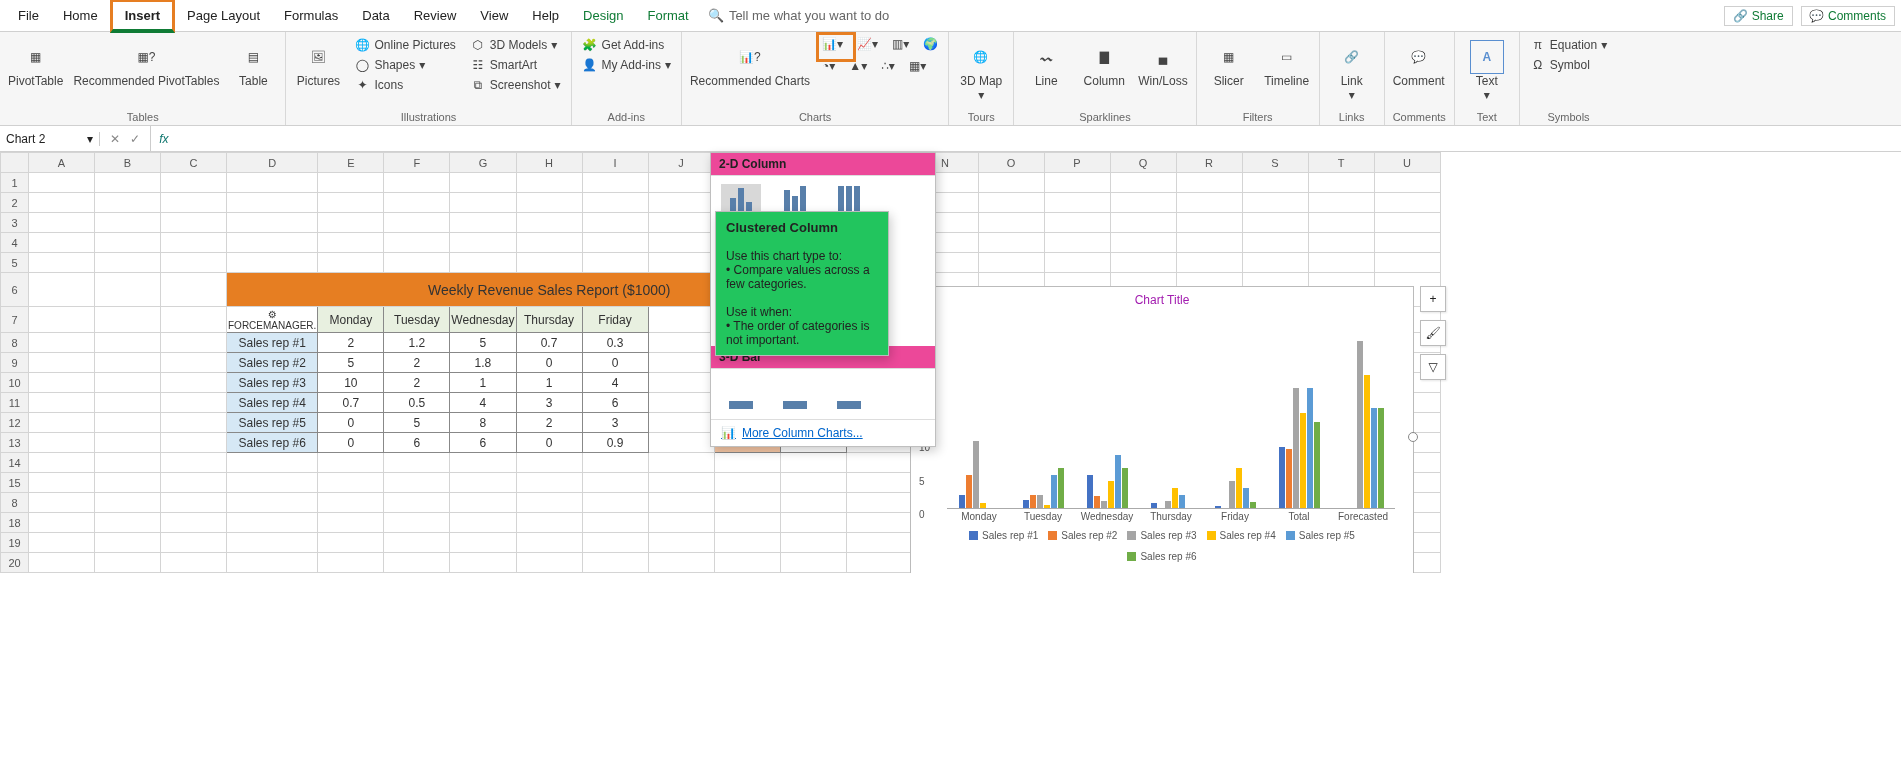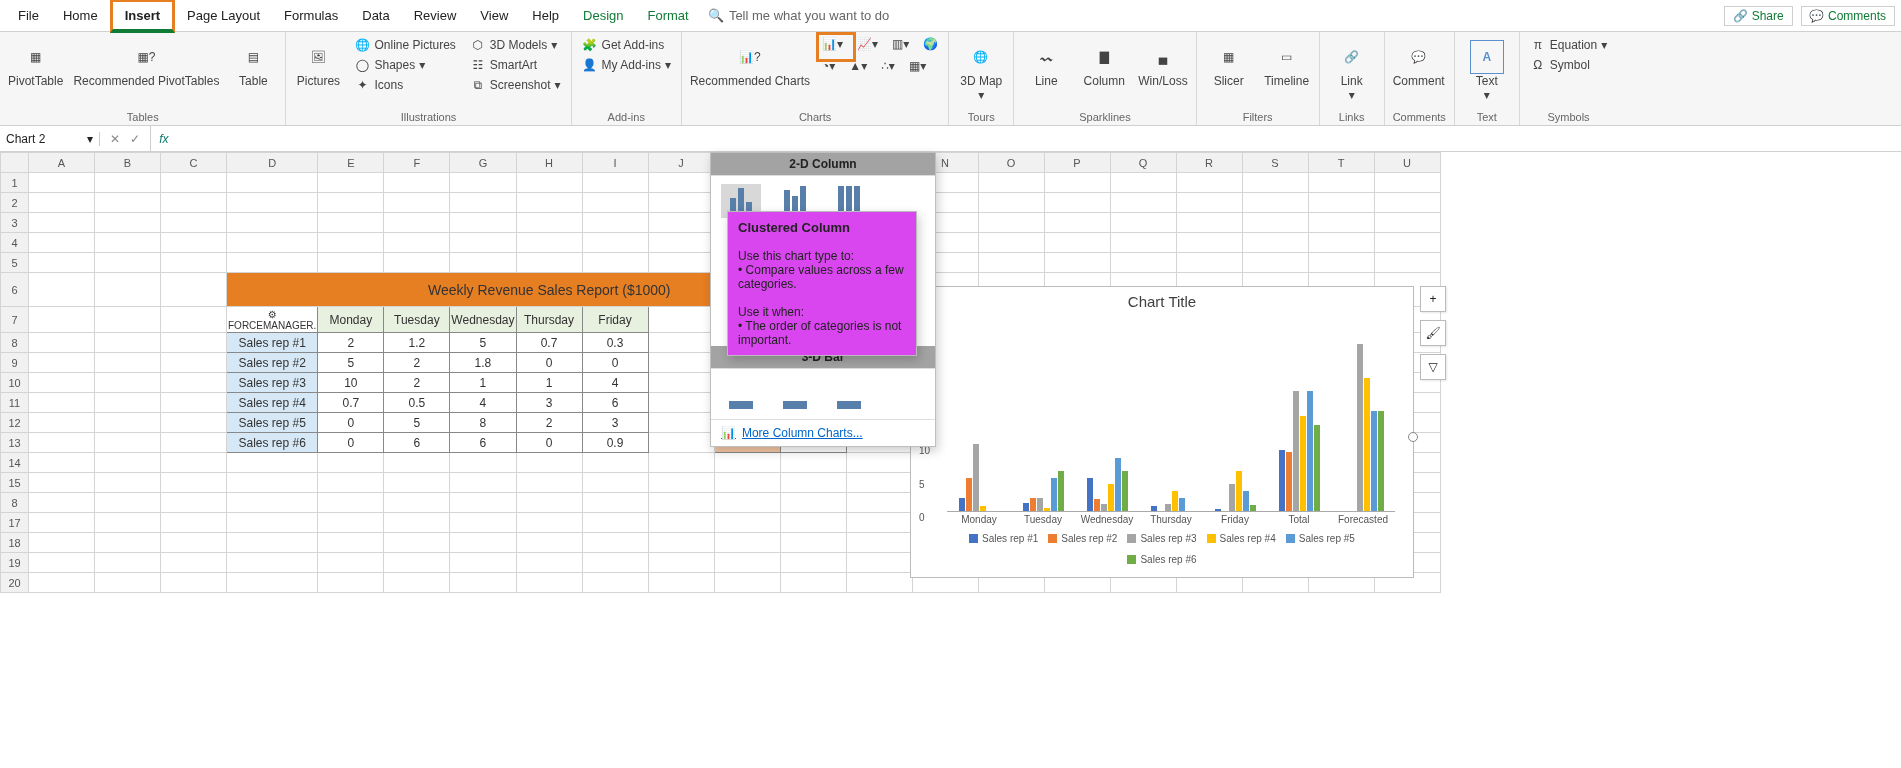--- a/index.html
+++ b/index.html
@@ -39,33 +39,33 @@
   .corner { width:28px; background:#f1f1f1; }
   
   .orange-hdr { background:#e67e22 !important; color:#fff; font-weight:700; font-size:14px; height:34px !important;padding-left:27px; }
   .day-hdr { background:#e8f0e0 !important; font-weight:600; height:26px !important; border:1px solid #888 !important;}
   .rep-name { background:#d6e8f5 !important; border:1px solid #888 !important;}
   .num-cell { border:1px solid #888 !important; }
   .tot-cell { background:#f6c7a5 !important; border:1px solid #888 !important;}
   .logo-cell { background:#fff !important; border:1px solid #888 !important; font-size:10px; color:#888;}
   
   .dropdown { position:absolute; left:710px; top:0; width:226px; background:#fff; border:1px solid #bfbfbf; box-shadow:2px 4px 10px rgba(0,0,0,.2); z-index:50; font-size:12px; }
-  .dd-section-hdr { background:#a3a3a3; padding:4px 8px; font-weight:600; border-bottom:1px solid #ddd;text-align:center; }
+  .dd-section-hdr { background:#ec4899; padding:4px 8px; font-weight:600; border-bottom:1px solid #ddd; }
   .dd-row { display:flex; gap:14px; padding:8px 10px; }
   .dd-chartico { width:40px; height:34px; display:flex; align-items:flex-end; justify-content:center; gap:2px; cursor:pointer; padding:2px; }
   .dd-chartico.sel { background:#d8d8d8; }
   .dd-chartico span { width:6px; background:#587faa; display:inline-block;}
-  .tooltip { position:absolute; left:16px; top:58px; width:190px; background:#d946ef; border:1px solid #bbb; padding:8px 10px; box-shadow:2px 4px 10px rgba(0,0,0,.2); z-index:55; }
+  .tooltip { position:absolute; left:4px; top:58px; width:174px; background:#22c55e; border:1px solid #bbb; padding:8px 10px; box-shadow:2px 4px 10px rgba(0,0,0,.2); z-index:55; }
   .tooltip b { font-size:13px; }
   .dd-more { padding:6px 10px; color:#0066cc; text-decoration:underline; cursor:pointer; border-top:1px solid #ddd; display:flex; gap:6px; align-items:center;}
   
   .chartbox { position:absolute; left:910px; top:134px; width:504px; height:292px; border:1px solid #bbb; background:#fff; }
   .chartbox::before,.chartbox::after{content:'';position:absolute;width:8px;height:8px;border:1px solid #888;background:#fff;border-radius:50%;}
   .chartbox::before{left:-5px;top:50%;} .chartbox::after{right:-5px;top:50%;}
-  .chart-title { text-align:center; font-size:15px; color:#404040; padding:6px 0 2px; }
+  .chart-title { text-align:center; font-size:12px; color:#a21caf; padding:6px 0 2px; }
   .plot { position:relative; height:200px; margin:0 18px 0 36px; border-bottom:1px solid #aaa; }
   .ytick { position:absolute; left:-28px; font-size:10px; color:#555; transform:translateY(50%);}
   .xgroups { position:absolute; left:0; right:0; bottom:0; top:0; display:flex; }
   .xg { flex:1; display:flex; align-items:flex-end; justify-content:center; gap:1px; position:relative;}
   .xg .bar { width:6px; }
   .xlabels { display:flex; margin:2px 18px 0 36px; font-size:10px; color:#555;}
   .xlabels span{flex:1; text-align:center;}
   .legend { display:flex; flex-wrap:wrap; justify-content:center; gap:10px; font-size:10px; color:#555; padding:8px 20px 4px;}
   .legend span{display:flex;align-items:center;gap:4px;}
   .sw{width:9px;height:9px;display:inline-block;}
@@ -673,44 +673,20 @@
           <td id="r16c13"></td>
           <td id="r16c14"></td>
           <td id="r16c15"></td>
           <td id="r16c16"></td>
           <td id="r16c17"></td>
           <td id="r16c18"></td>
           <td id="r16c19"></td>
           <td id="r16c20"></td>
         </tr>
         <tr>
-          <th class="rowh">17</th>
-          <td id="r17c0"></td>
-          <td id="r17c1"></td>
-          <td id="r17c2"></td>
-          <td id="r17c3"></td>
-          <td id="r17c4"></td>
-          <td id="r17c5"></td>
-          <td id="r17c6"></td>
-          <td id="r17c7"></td>
-          <td id="r17c8"></td>
-          <td id="r17c9"></td>
-          <td id="r17c10"></td>
-          <td id="r17c11"></td>
-          <td id="r17c12"></td>
-          <td id="r17c13"></td>
-          <td id="r17c14"></td>
-          <td id="r17c15"></td>
-          <td id="r17c16"></td>
-          <td id="r17c17"></td>
-          <td id="r17c18"></td>
-          <td id="r17c19"></td>
-          <td id="r17c20"></td>
-        </tr>
-        <tr>
           <th class="rowh">18</th>
           <td id="r18c0"></td>
           <td id="r18c1"></td>
           <td id="r18c2"></td>
           <td id="r18c3"></td>
           <td id="r18c4"></td>
           <td id="r18c5"></td>
           <td id="r18c6"></td>
           <td id="r18c7"></td>
           <td id="r18c8"></td>

